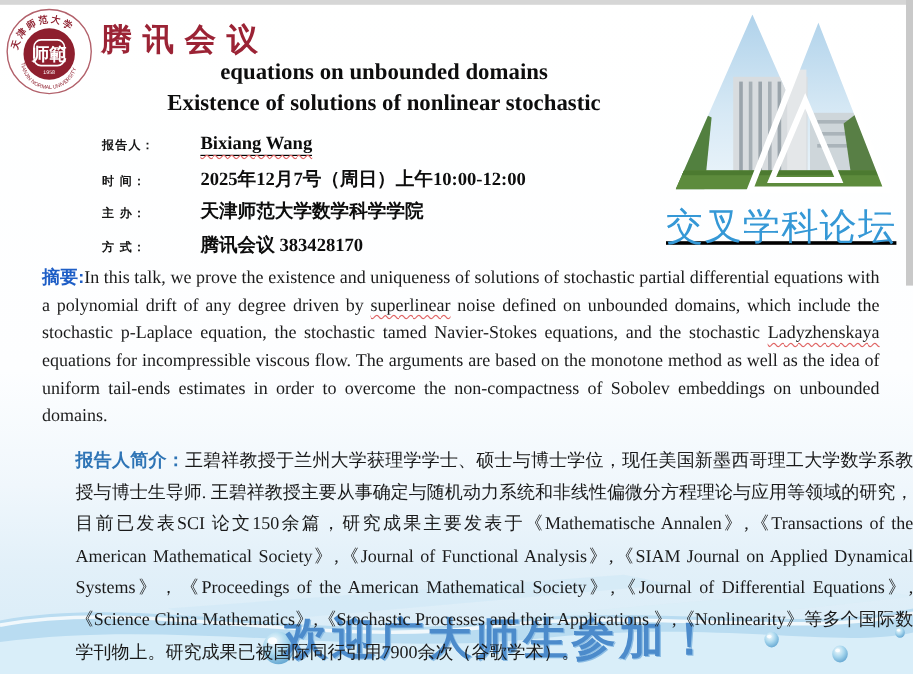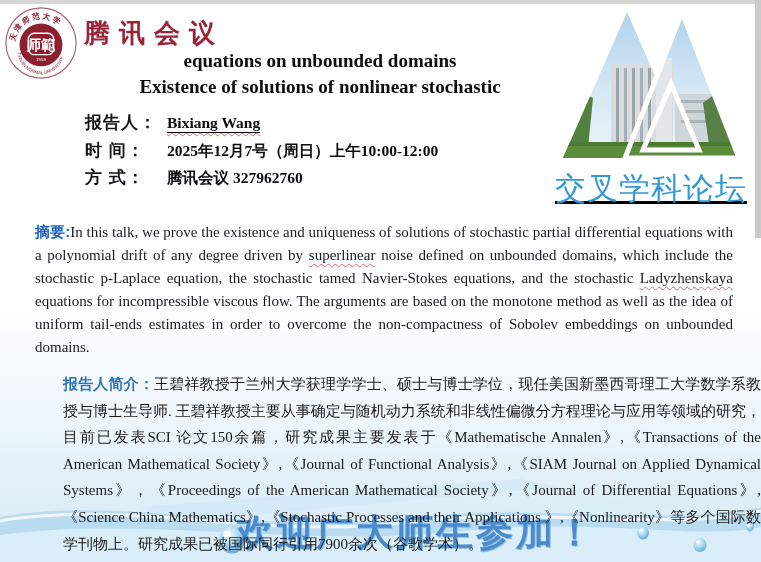--- a/index.html
+++ b/index.html
@@ -21,21 +21,21 @@
   .talk-title{
     position:absolute;left:92px;top:48px;width:456px;z-index:2;
     text-align:center;font-family:"Liberation Serif","DejaVu Serif",serif;
     font-weight:bold;font-size:19px;line-height:26px;color:#0d0d0d;
   }
 
   
   .info-block{position:absolute;left:85px;top:111px;z-index:2;}
   .info-row{display:flex;align-items:baseline;height:27.5px;}
   .info-label{
-    width:72px;font-weight:bold;font-size:17px;color:#141414;
+    width:72px;font-weight:bold;font-size:10px;color:#141414;
     font-family:"Liberation Sans","DejaVu Sans",sans-serif;letter-spacing:1px;
   }
   .info-value{
     margin-left:10px;font-weight:bold;font-size:15.5px;color:#0d0d0d;
     font-family:"Liberation Serif","DejaVu Serif",serif;
   }
   .speaker-name{
     border-bottom:1.5px solid #000;
     text-decoration:underline wavy #e06666 1px;
     text-underline-offset:4px;
@@ -112,22 +112,26 @@
   <div class="info-block">
     <div class="info-row">
       <span class="info-label">报告人：</span>
       <span class="info-value speaker-name">Bixiang Wang</span>
     </div>
     <div class="info-row">
       <span class="info-label">时 间：</span>
       <span class="info-value">2025年12月7号（周日）上午10:00-12:00</span>
     </div>
     <div class="info-row">
+      <span class="info-label">主 办：</span>
+      <span class="info-value">天津师范大学数学科学学院</span>
+    </div>
+    <div class="info-row">
       <span class="info-label">方 式：</span>
-      <span class="info-value">腾讯会议 327962760</span>
+      <span class="info-value">腾讯会议 383428170</span>
     </div>
   </div>
 
   <div class="forum-block">
     <svg class="forum-logo" viewBox="0 0 196 158">
       <defs>
         <linearGradient id="sky" x1="0" y1="0" x2="0" y2="1">
           <stop offset="0" stop-color="#aed1ea"></stop>
           <stop offset="0.55" stop-color="#d7e9f5"></stop>
           <stop offset="1" stop-color="#eef6fb"></stop>

